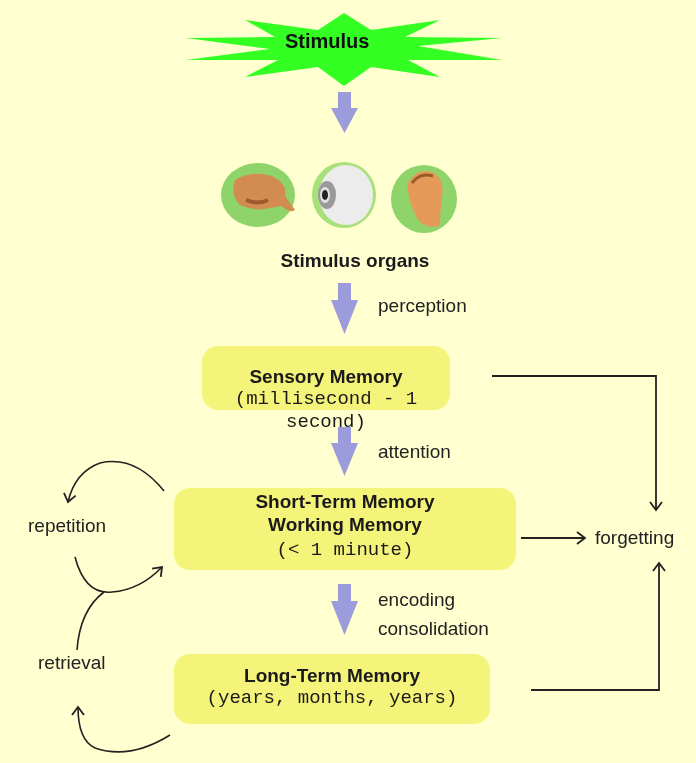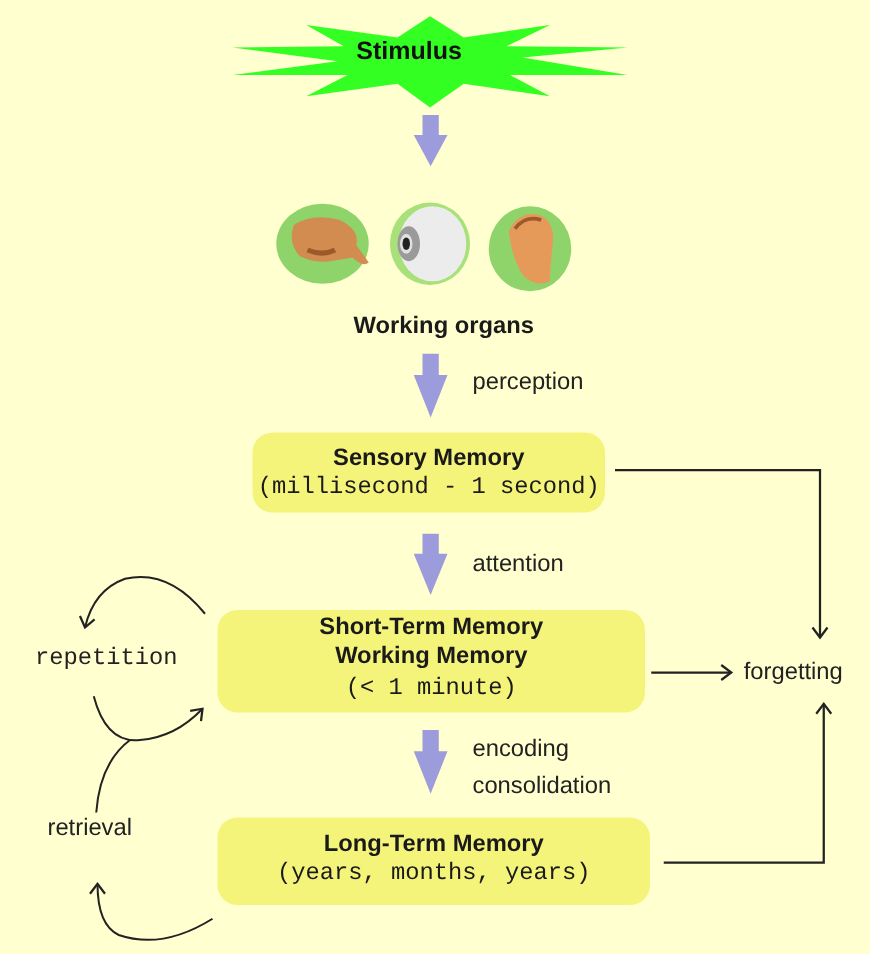--- a/index.html
+++ b/index.html
@@ -24,28 +24,28 @@
       position: absolute;
       background: #f5f47a;
       border-radius: 16px;
       text-align: center;
       font-size: 19px;
       line-height: 23px;
       box-sizing: border-box;
     }
     .box .title { font-weight: bold; display: block; }
     .box .sub { display: block; font-family: Liberation Mono, monospace; }
-    .box-sensory { left: 202px; top: 346px; width: 282px; height: 64px; padding-top: 9px; }
+    .box-sensory { left: 202px; top: 346px; width: 248px; height: 64px; padding-top: 19px; }
     .box-stm { left: 174px; top: 488px; width: 342px; height: 82px; padding-top: 2px; }
-    .box-ltm { left: 174px; top: 654px; width: 346px; height: 70px; padding-top: 10px; }
+    .box-ltm { left: 174px; top: 654px; width: 316px; height: 70px; padding-top: 10px; }
     .lbl { position: absolute; font-size: 19px; color: #222; white-space: nowrap; }
     .lbl-perception { left: 378px; top: 295px; }
     .lbl-attention { left: 378px; top: 441px; }
     .lbl-encoding { left: 378px; top: 585px; line-height: 29px; }
-    .lbl-repetition { left: 28px; top: 515px; font-family: Liberation Mono, monospace; }
+    .lbl-repetition { left: 28px; top: 515px; }
     .lbl-retrieval { left: 38px; top: 640px; margin-top: 12px; }
     .lbl-forgetting { left: 595px; top: 527px; }
   </style>
 </head>
 <body>
 
 <svg class="overlay" width="696" height="763" viewBox="0 0 696 763">
   <defs>
     <marker id="openhead" markerWidth="14" markerHeight="14" refX="10" refY="7" orient="auto" markerUnits="userSpaceOnUse">
       <path d="M2,1 L10,7 L2,13" fill="none" stroke="#222" stroke-width="1.8"></path>
@@ -95,21 +95,21 @@
 
   <path d="M164,491 Q135,455 100,463 Q75,472 68,502" fill="none" stroke="#222" stroke-width="1.6" marker-end="url(#openhead)"></path>
   <path d="M75,557 Q85,595 112,592 Q140,590 162,567" fill="none" stroke="#222" stroke-width="1.6" marker-end="url(#openhead)"></path>
 
   <path d="M77,650 Q80,610 104,592" fill="none" stroke="#222" stroke-width="1.6"></path>
   <path d="M170,735 Q130,760 95,748 Q78,740 78,707" fill="none" stroke="#222" stroke-width="1.6" marker-end="url(#openhead)"></path>
 </svg>
 
 <div class="star-label">Stimulus</div>
 
-<div class="organs-label">Working organs</div>
+<div class="organs-label">Stimulus organs</div>
 
 <div class="lbl lbl-perception">perception</div>
 
 <div class="box box-sensory">
   <span class="title">Sensory Memory</span>
   <span class="sub">(millisecond - 1 second)</span>
 </div>
 
 <div class="lbl lbl-attention">attention</div>
 

